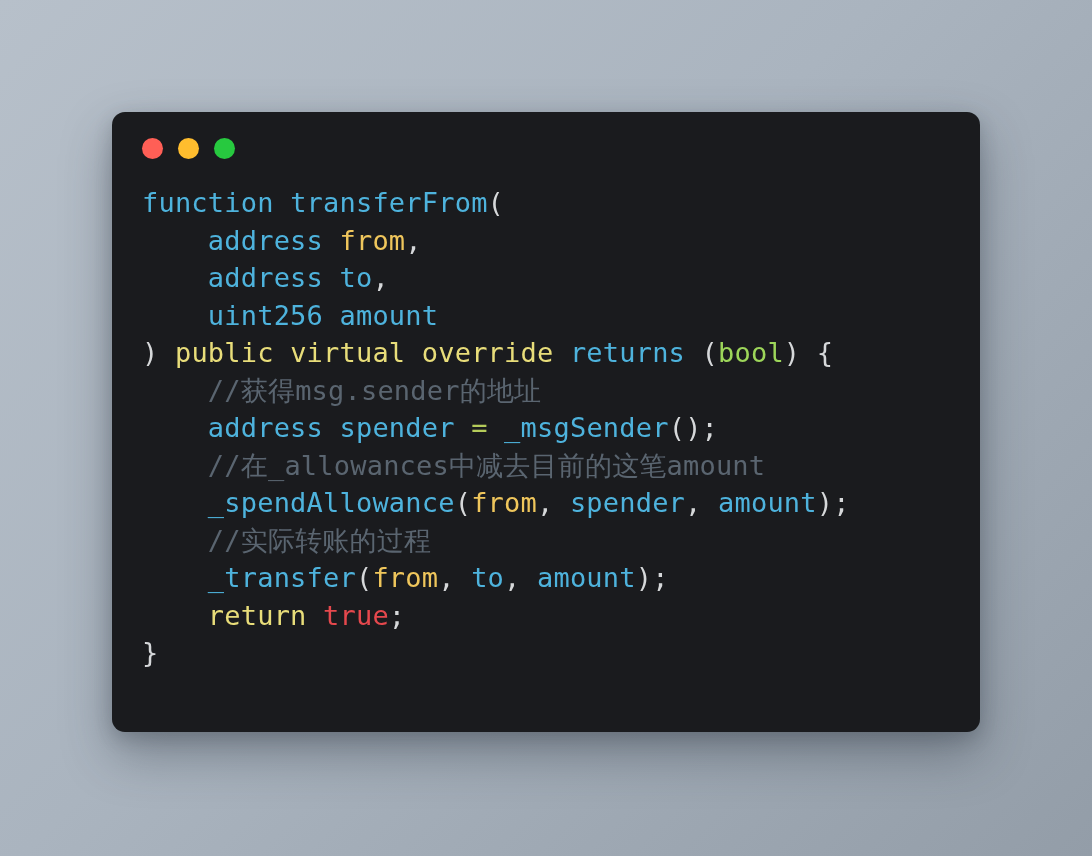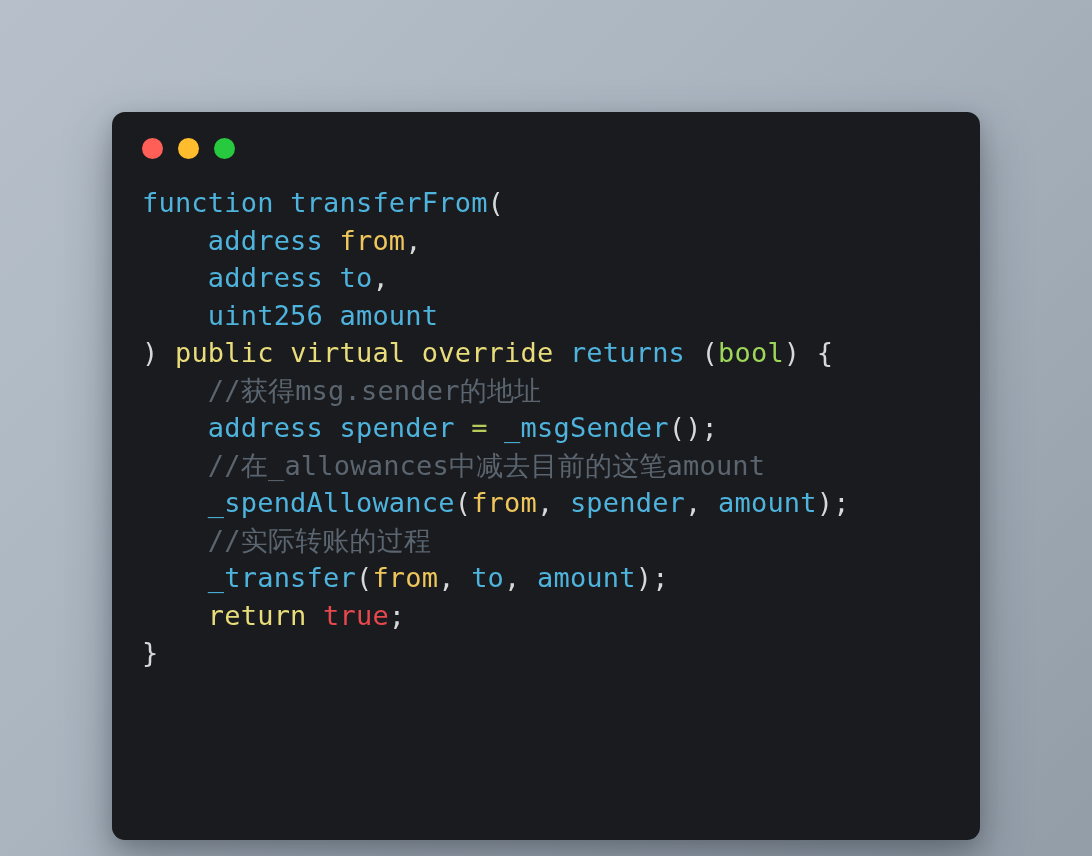--- a/index.html
+++ b/index.html
@@ -15,21 +15,21 @@
     display: flex;
     align-items: flex-start;
     justify-content: flex-start;
   }
 
   .code-window {
     position: absolute;
     left: 112px;
     top: 112px;
     width: 868px;
-    height: 728px;
+    height: 620px;
     background: #1a1b1e;
     border-radius: 13px;
     box-shadow: 0 22px 50px rgba(40, 48, 58, 0.38),
                 0 6px 18px rgba(40, 48, 58, 0.22);
     overflow: hidden;
   }
 
   .titlebar {
     height: 72px;
     display: flex;

